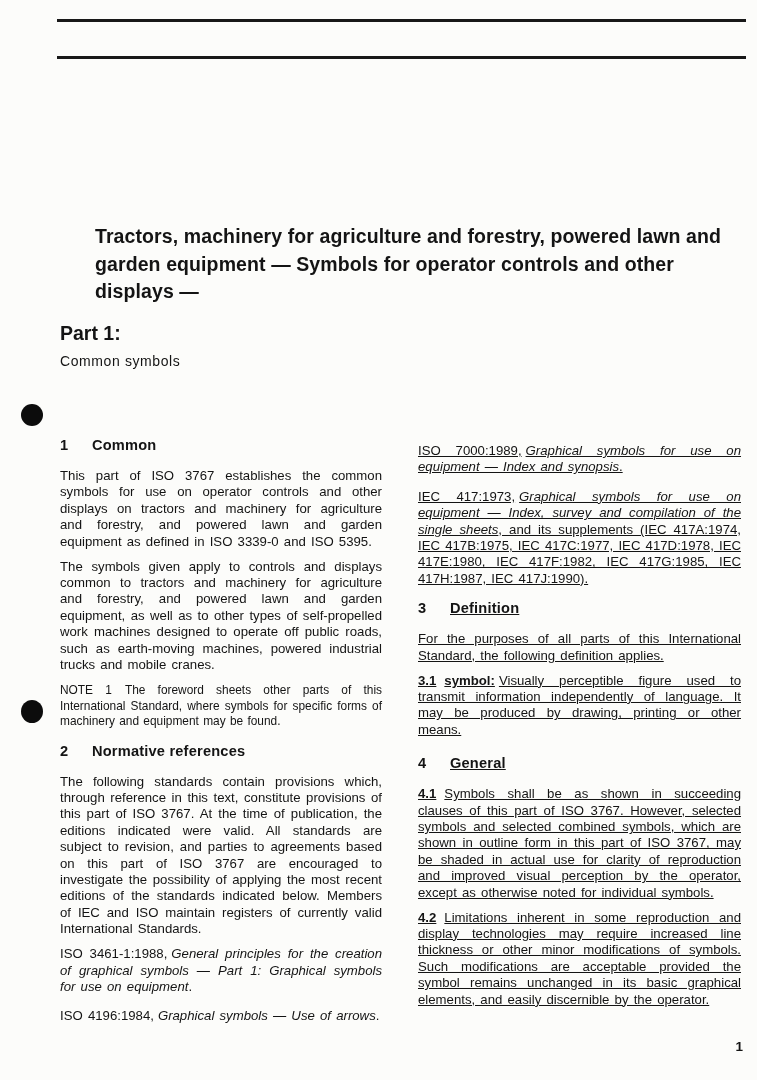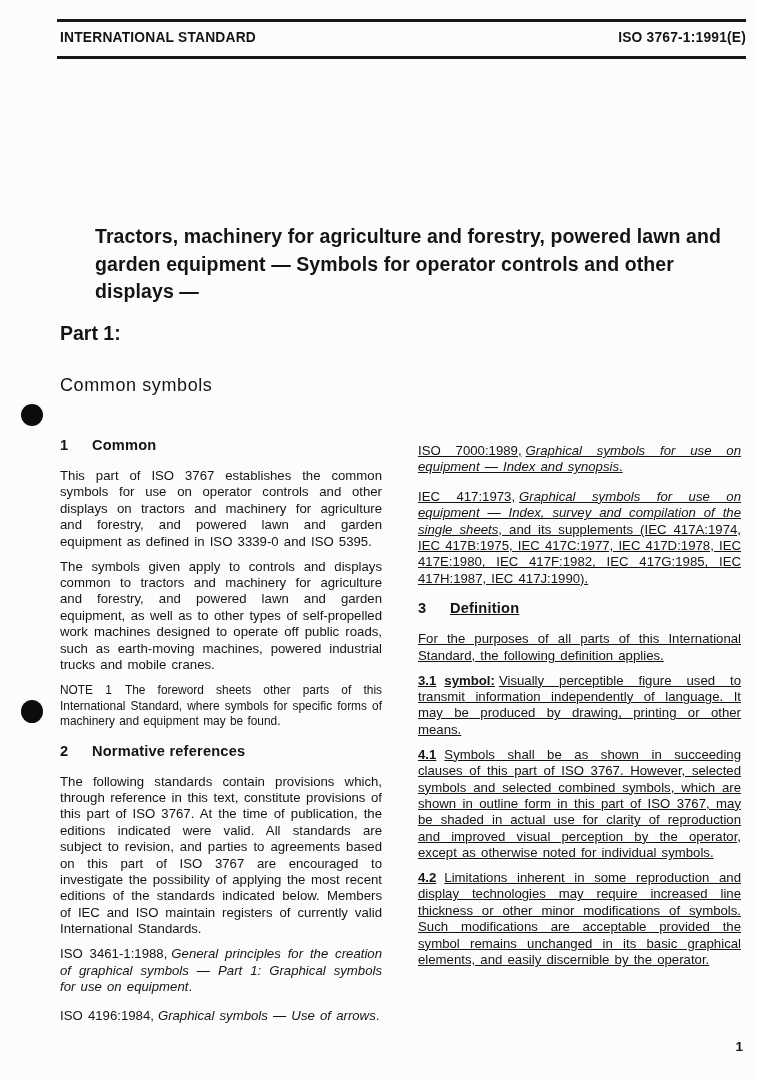--- a/index.html
+++ b/index.html
@@ -30,21 +30,21 @@
 
   
   .doc-title {
     position: absolute; left: 60px; top: 223px; width: 645px;
     font-size: 19.5px; font-weight: bold; line-height: 27.5px;
     letter-spacing: 0.1px;
     margin-left: 35px;
   }
   .part-block { position: absolute; left: 60px; top: 320px; }
   .part-label { font-size: 19.5px; font-weight: bold; line-height: 27.5px; }
-  .part-title { font-size: 18px; font-weight: normal; line-height: 27.5px; letter-spacing: 0.6px; margin-top: 24px; }
+  .part-title { font-size: 14px; font-weight: normal; line-height: 27.5px; letter-spacing: 0.6px; }
 
   
   .reg-dot {
     position: absolute; left: 21px; width: 22px; height: 22px;
     background: #0c0c0c; border-radius: 50%;
   }
   .dot1 { top: 404px; }
   .dot2 { top: 700px; height: 23px; }
 
   
@@ -86,24 +86,20 @@
 </head>
 <body>
 
 <div class="page">
 
   <div class="reg-dot dot1"></div>
   <div class="reg-dot dot2"></div>
 
   <header class="doc-header">
     <div class="rule rule-top"></div>
-    <div class="header-row">
-      <span class="header-left">INTERNATIONAL STANDARD</span>
-      <span class="header-right">ISO 3767-1:1991(E)</span>
-    </div>
     <div class="rule rule-bottom"></div>
   </header>
 
   <h1 class="doc-title">Tractors, machinery for agriculture and forestry, powered lawn and garden equipment — Symbols for operator controls and other displays —</h1>
 
   <div class="part-block">
     <div class="part-label">Part 1:</div>
     <div class="part-title">Common symbols</div>
   </div>
 
@@ -132,20 +128,21 @@
     <p class="body-p ref-p first-right"><span class="ref-label">ISO 7000:1989,</span><span class="it">Graphical symbols for use on equipment — Index and synopsis</span><span>.</span></p>
 
     <p class="body-p ref-p"><span class="ref-label">IEC 417:1973,</span><span class="it">Graphical symbols for use on equipment — Index, survey and compilation of the single sheets</span><span>, and its supplements (IEC 417A:1974, IEC 417B:1975, IEC 417C:1977, IEC 417D:1978, IEC 417E:1980, IEC 417F:1982, IEC 417G:1985, IEC 417H:1987, IEC 417J:1990).</span></p>
 
     <h2 class="sec-h gap-top"><span class="sec-num">3</span><span class="sec-title">Definition</span></h2>
 
     <p class="body-p">For the purposes of all parts of this International Standard, the following definition applies.</p>
 
     <p class="body-p"><span class="item-num">3.1</span><span class="item-term">symbol:</span><span>Visually perceptible figure used to transmit information independently of language. It may be produced by drawing, printing or other means.</span></p>
 
+    <h2 class="sec-h gap-top-lg"><span class="sec-num">4</span><span class="sec-title">General</span></h2>
 
     <p class="body-p"><span class="item-num">4.1</span><span>Symbols shall be as shown in succeeding clauses of this part of ISO 3767. However, selected symbols and selected combined symbols, which are shown in outline form in this part of ISO 3767, may be shaded in actual use for clarity of reproduction and improved visual perception by the operator, except as otherwise noted for individual symbols.</span></p>
 
     <p class="body-p"><span class="item-num">4.2</span><span>Limitations inherent in some reproduction and display technologies may require increased line thickness or other minor modifications of symbols. Such modifications are acceptable provided the symbol remains unchanged in its basic graphical elements, and easily discernible by the operator.</span></p>
 
   </div>
 
   <div class="page-num">1</div>
 
 </div>

